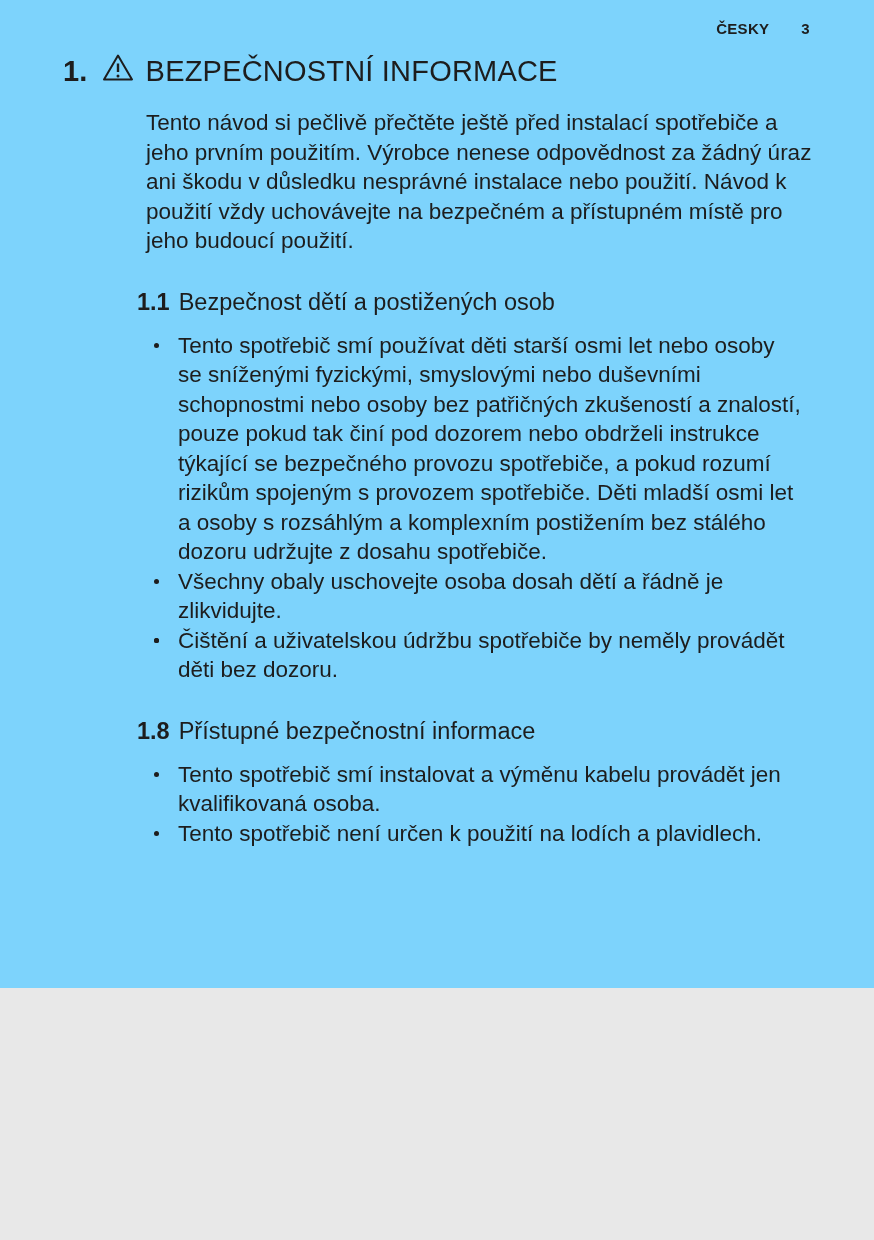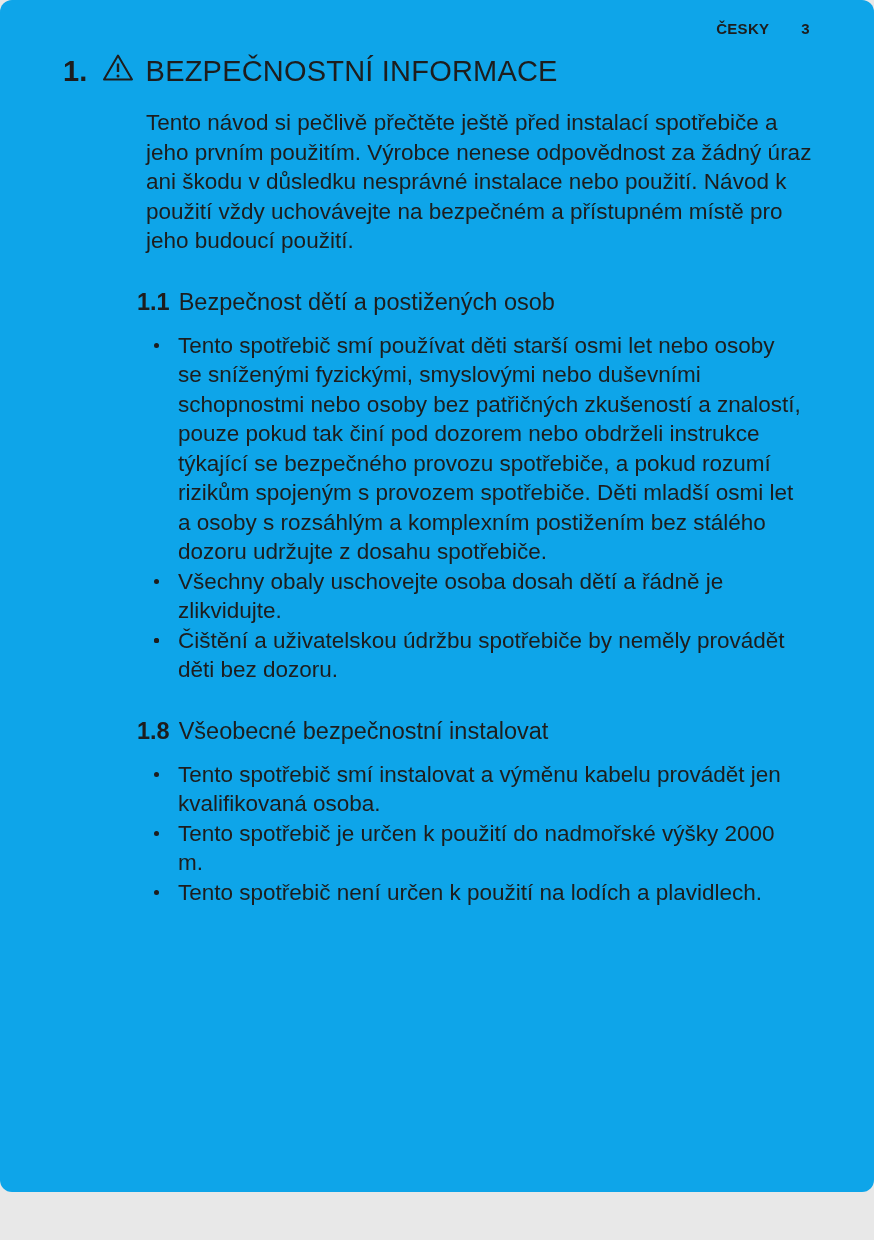--- a/index.html
+++ b/index.html
@@ -1,25 +1,24 @@
 <!DOCTYPE html>
 <html><head>
 <meta charset="utf-8">
 <style>
   html,body { margin:0; padding:0; background:#e8e8e8; }
   .page {
     position:relative;
-    width:874px; height:1192px;
+    width:874px; height:988px;
     margin:0 auto;
-    background:#0ea5e9;
+    background:#7dd3fc;
     font-family:"Liberation Sans","DejaVu Sans",sans-serif;
     color:#1d1d1d;
     box-sizing:border-box;
     overflow:hidden;
-    border-radius:12px;
   }
   .page-header {
     display:flex;
     justify-content:flex-end;
     align-items:baseline;
     gap:32px;
     padding:20px 64px 0 0;
     font-size:15px;
     font-weight:bold;
     letter-spacing:0.3px;
@@ -106,31 +105,27 @@
         <li>
           <span class="bullet-dot"></span>
         </li>
         <li>
           <span class="bullet-dot"></span>
           <span>Čištění a uživatelskou údržbu spotřebiče by neměly provádět děti bez dozoru.</span>
         </li>
       </ul>
 
       <h2 class="section-heading">
-        <span class="section-number">1.8</span><span>Všeobecné bezpečnostní instalovat</span>
+        <span class="section-number">1.8</span><span>Přístupné bezpečnostní informace</span>
       </h2>
 
       <ul class="bullet-list">
         <li>
           <span class="bullet-dot"></span>
           <span>Tento spotřebič smí instalovat a výměnu kabelu provádět jen kvalifikovaná osoba.</span>
-        </li>
-        <li>
-          <span class="bullet-dot"></span>
-          <span>Tento spotřebič je určen k použití do nadmořské výšky 2000 m.</span>
         </li>
         <li>
           <span class="bullet-dot"></span>
           <span>Tento spotřebič není určen k použití na lodích a plavidlech.</span>
         </li>
       </ul>
 
     </div>
   </div>
 </div>

